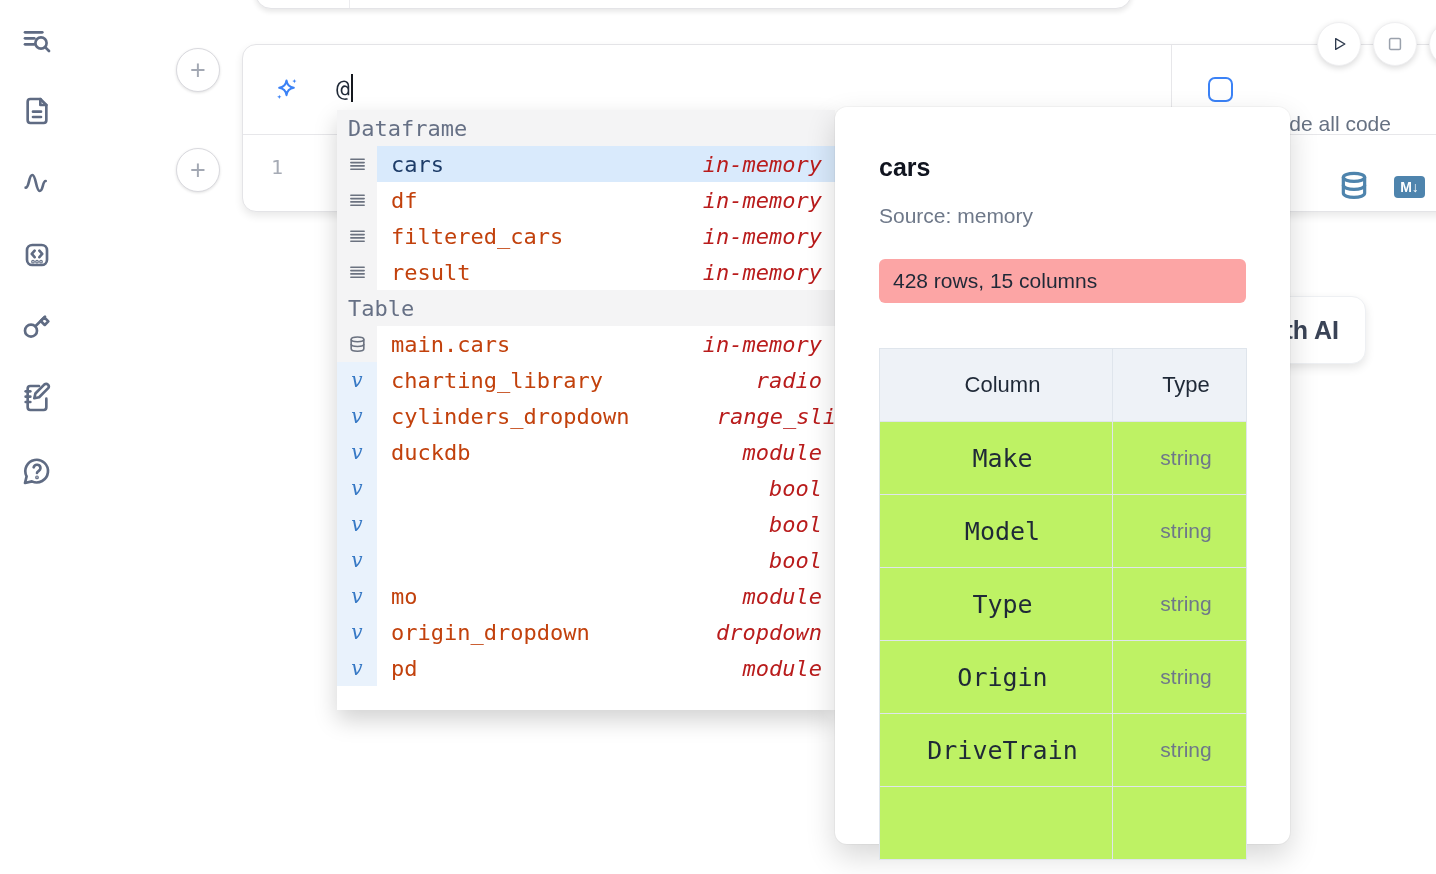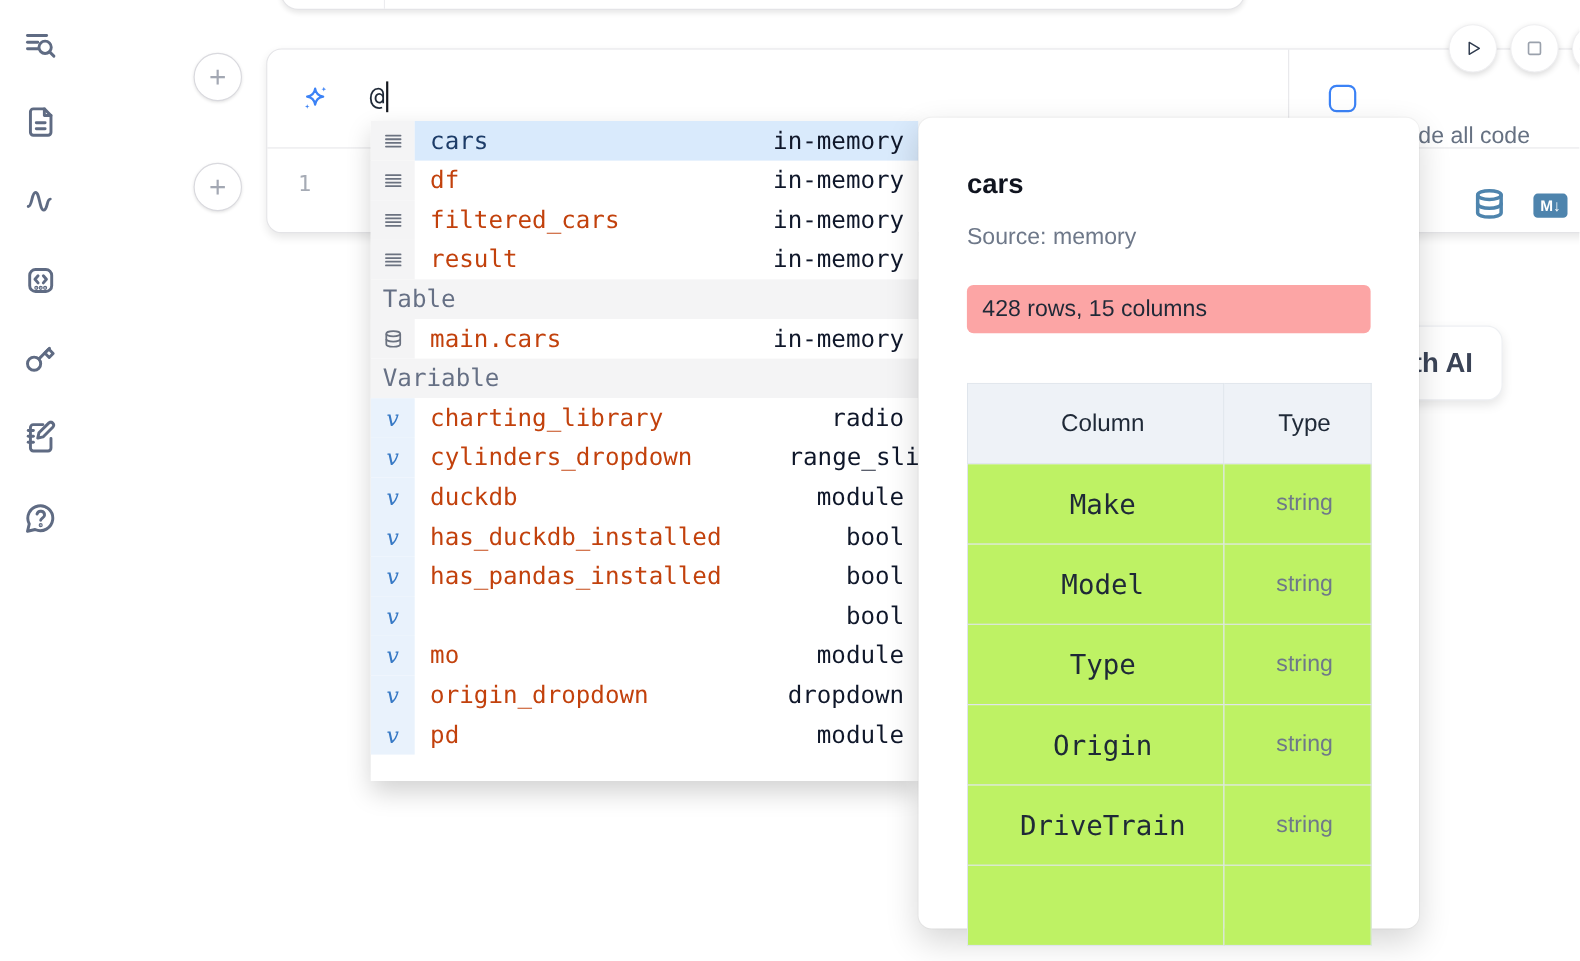--- a/index.html
+++ b/index.html
@@ -56,21 +56,21 @@
     padding-left:11px;box-sizing:border-box;}
   .ac-row{height:36px;display:flex;align-items:stretch;background:#fff;}
   .ac-gutter{width:40px;flex:none;display:flex;align-items:center;justify-content:center;background:#f4f4f5;}
   .ac-gutter.var{background:#e9f2fc;}
   .ac-gutter svg{width:19px;height:19px;color:#6b7280;}
   .var-glyph{font-family:"DejaVu Serif",serif;font-style:italic;color:#3779c5;font-size:20px;line-height:1;}
   .ac-main{flex:1;display:flex;align-items:center;padding:0 13px 0 14px;min-width:0;}
   .ac-row.selected .ac-main{background:#d9eafc;}
   .ac-name{color:#c2410c;white-space:pre;}
   .ac-row.selected .ac-name{color:#1d3c68;}
-  .ac-value{margin-left:auto;color:#0f172a;white-space:pre;}
+  .ac-value{margin-left:auto;color:#b91c1c;white-space:pre;font-style:italic;}
   .ac-row.clipped .ac-value{margin-right:-14px;}
 
   
   .panel{position:absolute;left:835px;top:107px;width:455px;height:737px;background:#fff;
     border-radius:12px;box-shadow:0 12px 30px rgba(0,0,0,.16),0 0 0 1px rgba(0,0,0,.03);z-index:6;}
   .panel-title{position:absolute;left:44px;top:46px;font-size:25px;font-weight:bold;color:#10141f;}
   .panel-source{position:absolute;left:44px;top:97px;font-size:21px;color:#6e7889;}
   .panel-badge{position:absolute;left:44px;top:152px;width:367px;height:44px;background:#fca5a5;
     border-radius:6px;display:flex;align-items:center;padding-left:14px;box-sizing:border-box;
     font-size:21px;color:#1f2937;}
@@ -193,20 +193,21 @@
     <svg width="20" height="20" viewBox="0 0 24 24">
       <rect x="5.5" y="5.5" width="13" height="13" rx="1.5" fill="none" stroke="#9aa1ac" stroke-width="1.8"></rect>
     </svg>
   </button>
   <button class="run-btn run-extra"></button>
 
   <button class="ai-btn">with AI</button>
 
   <div class="dropdown">
     <div id="ac-list">
+        <div class="ac-header">Dataframe</div>
         <div class="ac-row selected">
           <div class="ac-gutter">
             <svg viewBox="0 0 20 20" fill="none" stroke="currentColor" stroke-width="1.7" stroke-linecap="round">
               <path d="M3 4.5h14"></path>
               <path d="M3 8h14"></path>
               <path d="M3 11.5h14"></path>
               <path d="M3 15h14"></path>
             </svg>
           </div>
           <div class="ac-main">
@@ -263,21 +264,20 @@
               <ellipse cx="12" cy="5.5" rx="8" ry="3"></ellipse>
               <path d="M4 5.5v6c0 1.66 3.58 3 8 3s8-1.34 8-3v-6"></path>
               <path d="M4 11.5v6c0 1.66 3.58 3 8 3s8-1.34 8-3v-6"></path>
             </svg>
           </div>
           <div class="ac-main">
             <span class="ac-name">main.cars</span>
             <span class="ac-value">in-memory</span>
           </div>
         </div>
-        <div class="ac-header">Variable</div>
         <div class="ac-row">
           <div class="ac-gutter var">
             <span class="var-glyph">v</span>
           </div>
           <div class="ac-main">
             <span class="ac-name">charting_library</span>
             <span class="ac-value">radio</span>
           </div>
         </div>
         <div class="ac-row clipped">
@@ -296,30 +296,28 @@
           <div class="ac-main">
             <span class="ac-name">duckdb</span>
             <span class="ac-value">module</span>
           </div>
         </div>
         <div class="ac-row">
           <div class="ac-gutter var">
             <span class="var-glyph">v</span>
           </div>
           <div class="ac-main">
-            <span class="ac-name">has_duckdb_installed</span>
             <span class="ac-value">bool</span>
           </div>
         </div>
         <div class="ac-row">
           <div class="ac-gutter var">
             <span class="var-glyph">v</span>
           </div>
           <div class="ac-main">
-            <span class="ac-name">has_pandas_installed</span>
             <span class="ac-value">bool</span>
           </div>
         </div>
         <div class="ac-row">
           <div class="ac-gutter var">
             <span class="var-glyph">v</span>
           </div>
           <div class="ac-main">
             <span class="ac-value">bool</span>
           </div>

